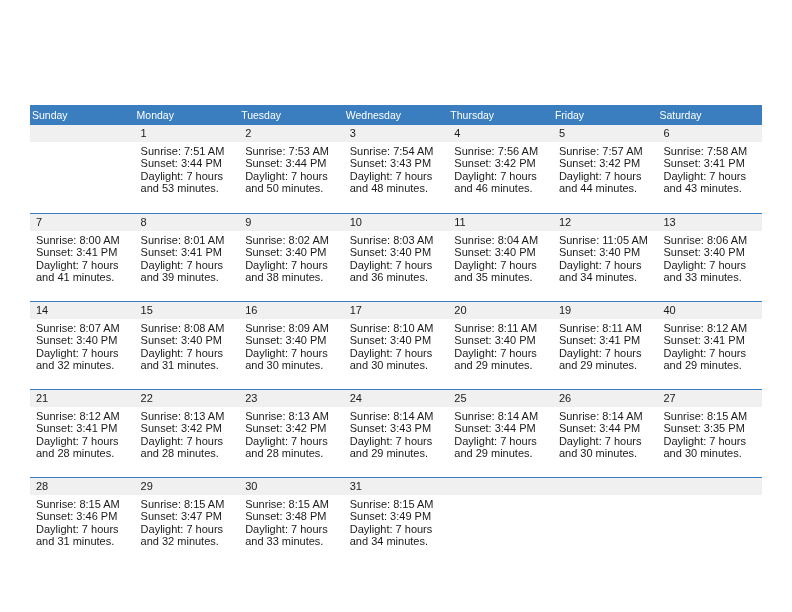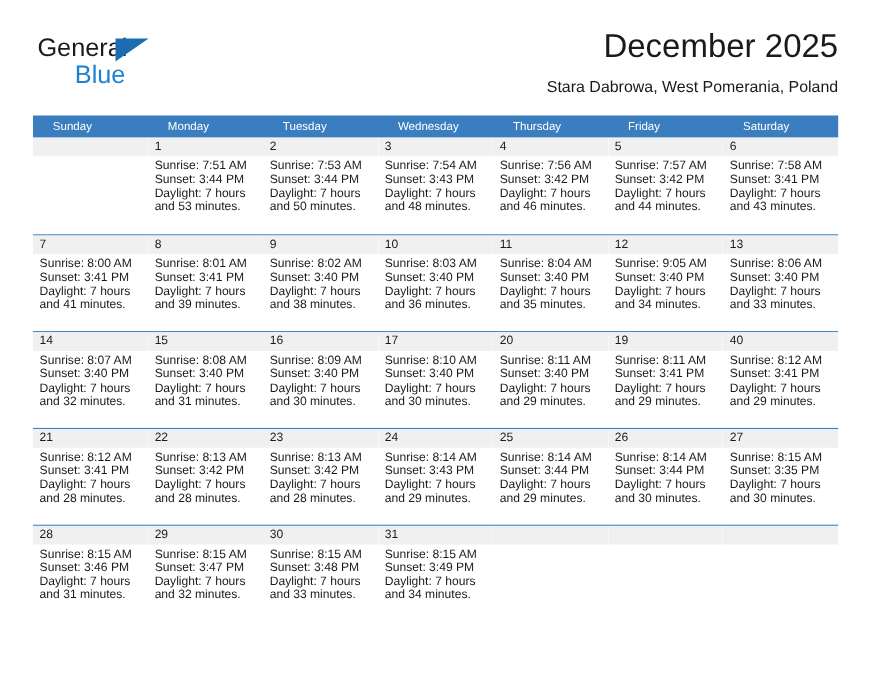--- a/index.html
+++ b/index.html
@@ -96,21 +96,21 @@
   .dow-row {
     display: flex;
     background: #3a7ebf;
     height: 20px;
   }
   .dow-cell {
     flex: 1 1 0;
     color: #ffffff;
     font-size: 10.5px;
     line-height: 20px;
-    padding-left: 18px;
+    padding-left: 2px;
     box-sizing: border-box;
     overflow: hidden;
     white-space: nowrap;
   }
 
   .week {
     border-top: 1px solid #3a7ebf;
     display: flex;
     height: 88px;
     box-sizing: border-box;
@@ -147,34 +147,20 @@
   }
   .day-info div {
     white-space: nowrap;
   }
 </style>
 </head>
 <body>
 
 <div class="page">
 
-  <div class="header">
-
-    <div class="brand">
-      <span class="brand-line1">General</span>
-      <span class="brand-tri"></span>
-      <span class="brand-line2">Blue</span>
-    </div>
-
-    <div class="title-block">
-      <div class="cal-title">December 2025</div>
-      <div class="cal-subtitle">Stara Dabrowa, West Pomerania, Poland</div>
-    </div>
-
-  </div>
 
   <div class="calendar">
 
     <div class="dow-row">
       <div class="dow-cell">Sunday</div>
       <div class="dow-cell">Monday</div>
       <div class="dow-cell">Tuesday</div>
       <div class="dow-cell">Wednesday</div>
       <div class="dow-cell">Thursday</div>
       <div class="dow-cell">Friday</div>
@@ -289,21 +275,21 @@
         <div class="day-info">
           <div>Sunrise: 8:04 AM</div>
           <div>Sunset: 3:40 PM</div>
           <div>Daylight: 7 hours</div>
           <div>and 35 minutes.</div>
         </div>
       </div>
       <div class="day">
         <div class="day-number">12</div>
         <div class="day-info">
-          <div>Sunrise: 9:05 AM</div>
+          <div>Sunrise: 11:05 AM</div>
           <div>Sunset: 3:40 PM</div>
           <div>Daylight: 7 hours</div>
           <div>and 34 minutes.</div>
         </div>
       </div>
       <div class="day">
         <div class="day-number">13</div>
         <div class="day-info">
           <div>Sunrise: 8:06 AM</div>
           <div>Sunset: 3:40 PM</div>

